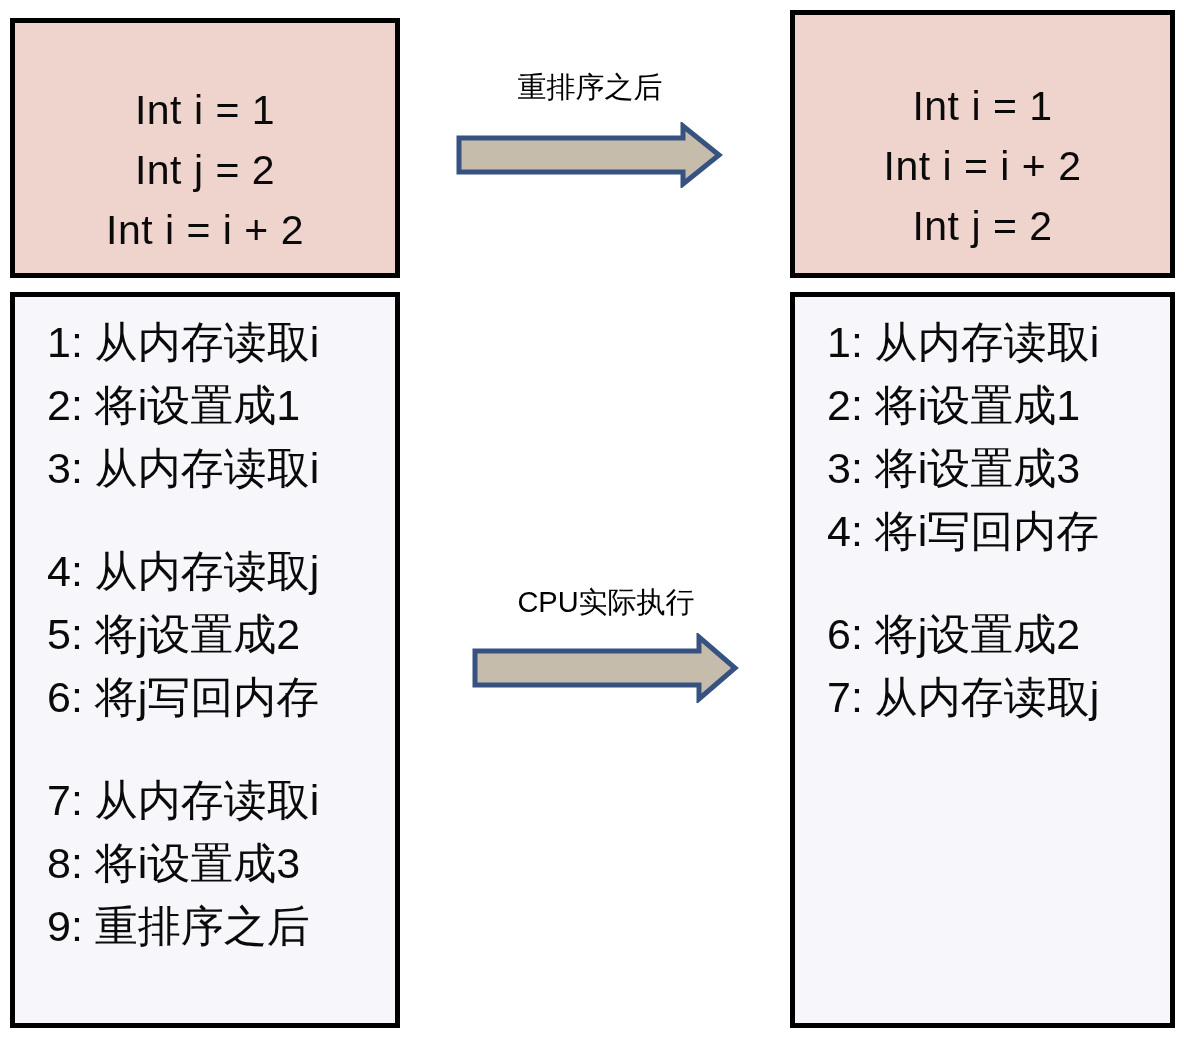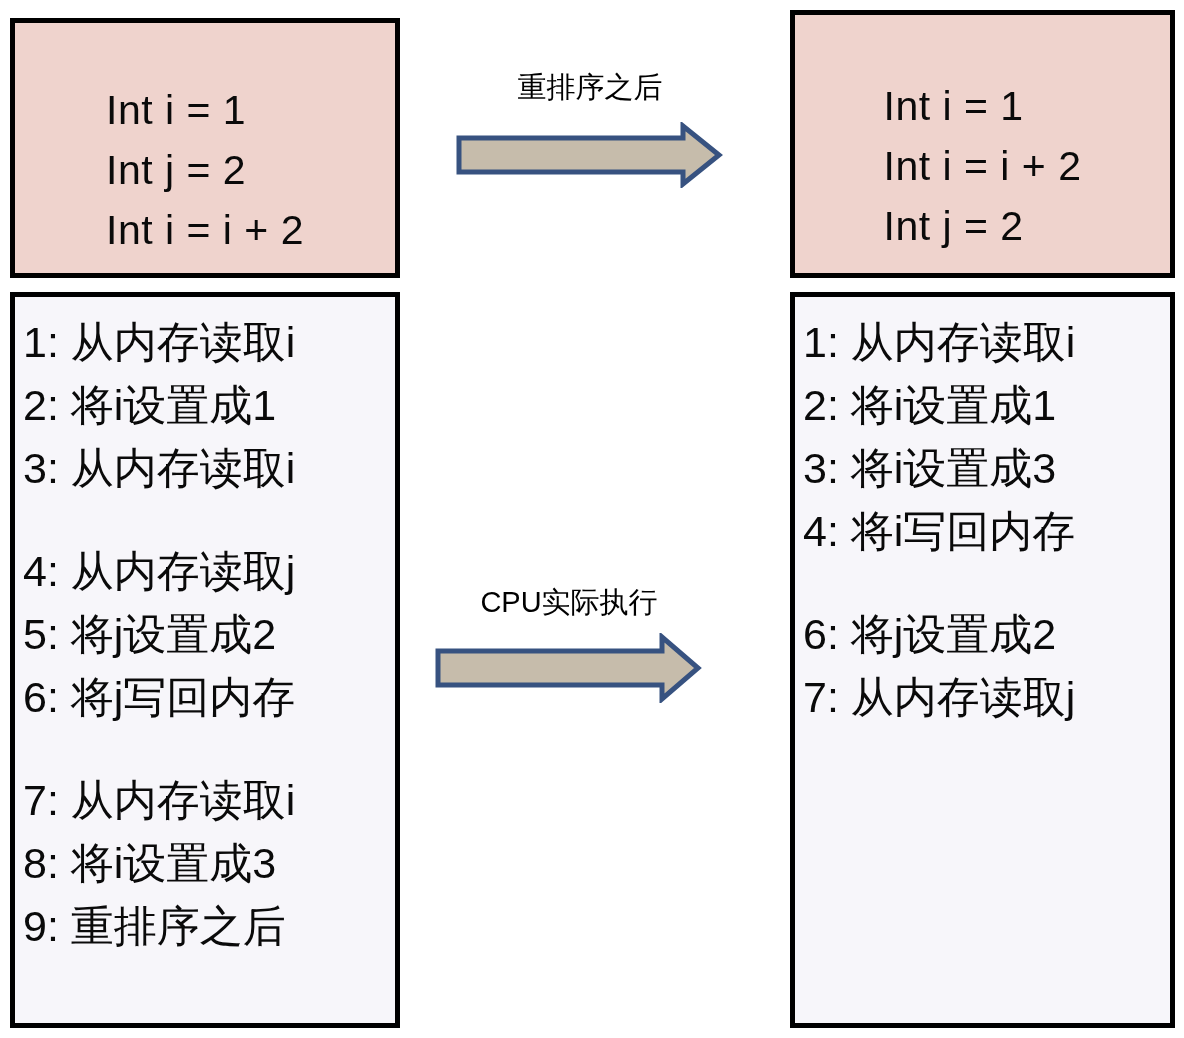--- a/index.html
+++ b/index.html
@@ -35,40 +35,40 @@
     font-size: 41px;
     line-height: 60px;
     color: #0a0a0a;
     white-space: pre;
     font-weight: 400;
     letter-spacing: 0.5px;
   }
   .code-lines-inner {
     display: flex;
     flex-direction: column;
-    align-items: flex-start;
+    align-items: center;
     margin-top: 44px;
   }
 
   #box-code-left  { left: 10px;  top: 18px; width: 390px; height: 260px; }
   #box-code-right { left: 790px; top: 10px; width: 385px; height: 268px; }
 
   
   .step-box {
     position: absolute;
     box-sizing: border-box;
     background: #f7f6fa;
     border: 5px solid #000000;
     padding: 14px 0 0 0;
   }
   .step-lines {
     display: flex;
     flex-direction: column;
     align-items: flex-start;
-    padding-left: 8px;
+    padding-left: 32px;
   }
   .step-line {
     font-size: 43px;
     line-height: 63px;
     color: #0a0a0a;
     white-space: pre;
     font-weight: 400;
   }
   .step-line.spacer {
     height: 40px;
@@ -95,21 +95,21 @@
   .arrow-svg {
     position: absolute;
     left: 0;
     display: block;
   }
 
   #arrow-reorder { left: 455px; top: 70px;  width: 270px; height: 120px; }
   #arrow-reorder .arrow-label { top: 0px; }
   #arrow-reorder .arrow-svg   { top: 52px; }
 
-  #arrow-cpu { left: 434px; top: 585px; width: 270px; height: 120px; }
+  #arrow-cpu { left: 471px; top: 585px; width: 270px; height: 120px; }
   #arrow-cpu .arrow-label { top: 0px; }
   #arrow-cpu .arrow-svg   { top: 48px; }
 </style>
 </head>
 <body>
 
 <div class="diagram">
 
   <div class="code-box" id="box-code-left">
     <div class="code-lines-inner">

